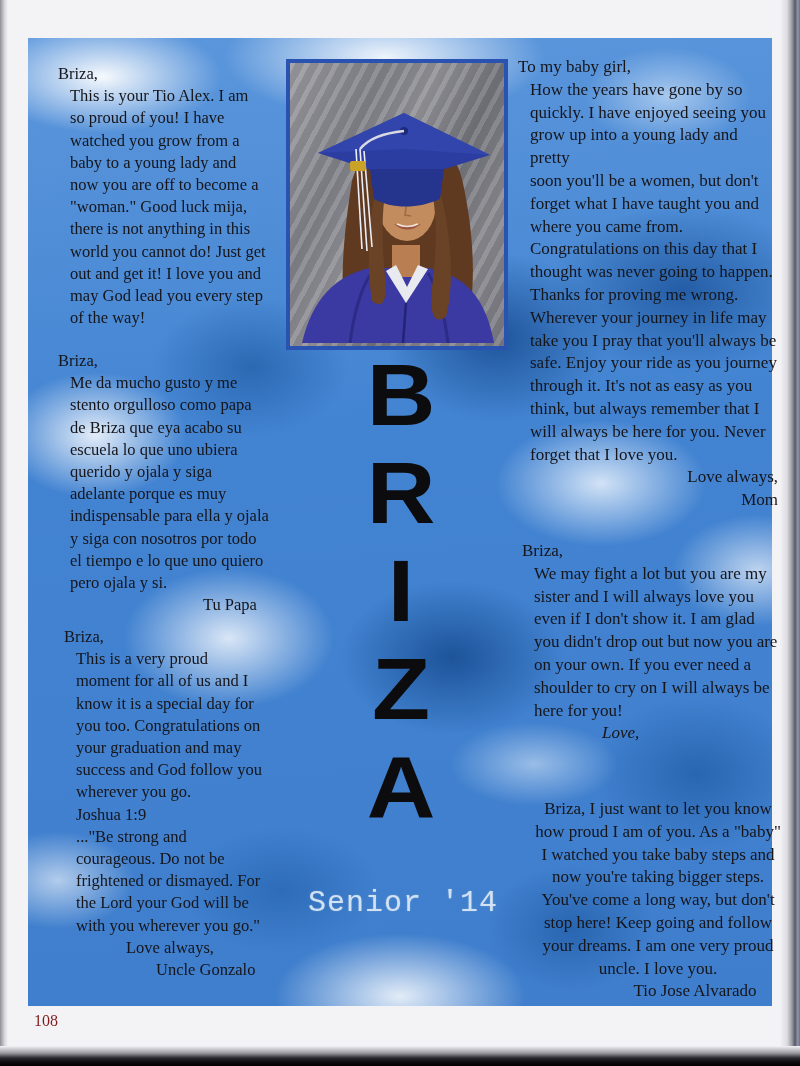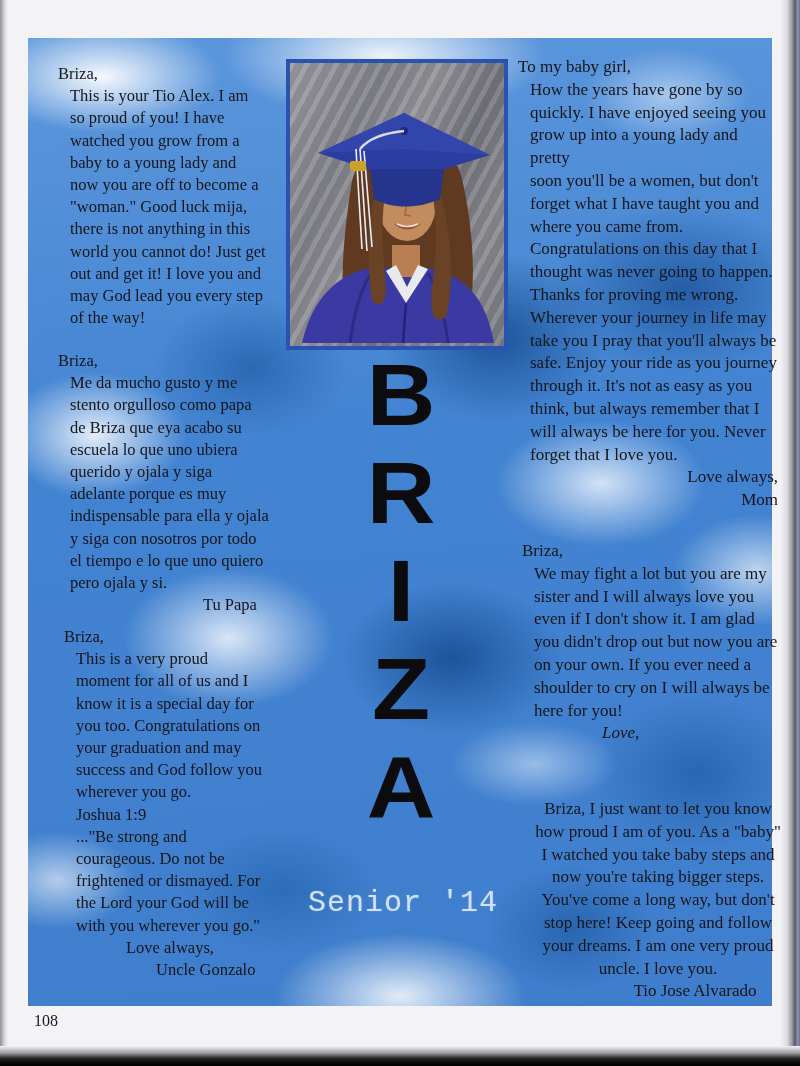--- a/index.html
+++ b/index.html
@@ -55,21 +55,21 @@
   .photo svg{position:absolute;inset:0;}
   
   .vert-name{position:absolute;left:330px;top:308px;width:86px;display:flex;flex-direction:column;}
   .vert-name span{display:block;height:98px;line-height:98px;text-align:center;
     font-family:"Liberation Sans",sans-serif;font-weight:900;font-size:88px;color:#0c0c0e;
     transform:scaleX(1.08);letter-spacing:0;}
   
   .senior{position:absolute;left:250px;top:848px;width:250px;text-align:center;
     font-size:30px;color:#d3e2f3;letter-spacing:1px;text-shadow:0 0 2px rgba(255,255,255,.25);font-family:Liberation Mono, monospace;}
   
-  .page-number{position:absolute;left:34px;top:1012px;font-size:16px;color:#0f172a;text-align:center;}
+  .page-number{position:absolute;left:34px;top:1012px;font-size:16px;color:#7f1d1d;text-align:center;}
 </style>
 </head>
 <body>
 
 <div class="scan">
 
   <div class="blue-area">
 
     <div class="left">
       <div class="msg msg-l1">

